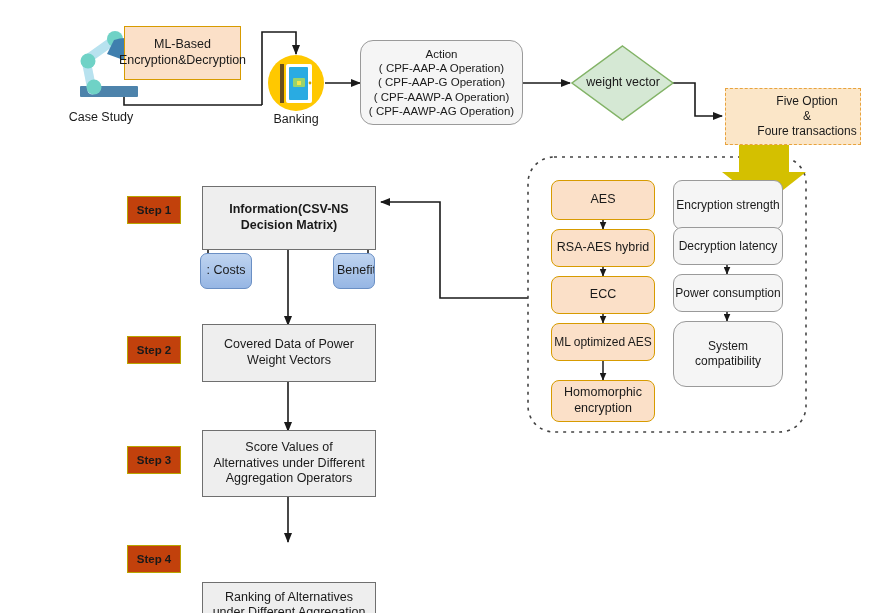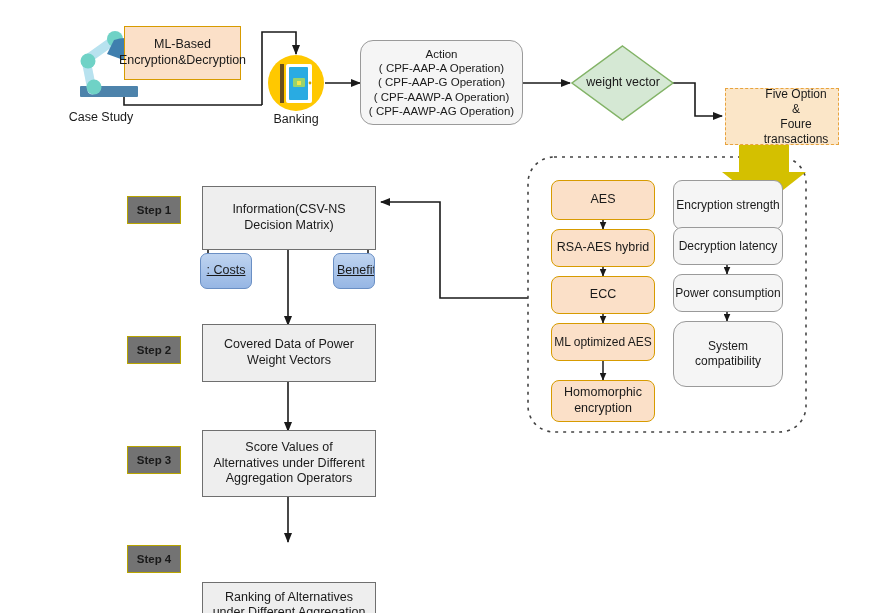--- a/index.html
+++ b/index.html
@@ -10,22 +10,22 @@
         justify-content:center;text-align:center;line-height:1.25;}
   .txt{display:block;}
 
   
   .peach{background:#fbe0c8;border:1.5px solid #d79b00;}
   .peach-r{border-radius:8px;}
   .gray{background:#eeeeee;border:1.5px solid #6f6f6f;}
   .gray-r{background:#f5f5f5;border:1.5px solid #9a9a9a;border-radius:9px;}
   .gray-rl{background:#f5f5f5;border:1.5px solid #9a9a9a;border-radius:13px;}
   .blue{background:#a9c4eb;border:1.5px solid #6a8fc4;border-radius:7px;
-        background-image:linear-gradient(#bfd4f0,#96b6e4);text-decoration:underline;}
-  .stepbadge{background:#737373;border:1px solid #b9a500;font-size:11.5px;font-weight:600;text-align:center;}
+        background-image:linear-gradient(#bfd4f0,#96b6e4);}
+  .stepbadge{background:#c2410c;border:1px solid #b9a500;font-size:11.5px;font-weight:600;text-align:center;}
   .dashedbox{background:#fbe6c8;border:1.5px dashed #e8a33d;}
 
   .lbl{position:absolute;font-size:12.5px;color:#1a1a1a;text-align:center;}
 
   svg.layer{position:absolute;left:0;top:0;width:890px;height:613px;overflow:visible;}
   svg.layer.under{z-index:0;}
   .node,.lbl,.icon{z-index:2;}
   .icon{position:absolute;}
 </style>
 </head>
@@ -118,32 +118,32 @@
       <span>( CPF-AAWP-A  Operation)</span><br>
       <span>( CPF-AAWP-AG Operation)</span>
     </span>
   </div>
 
   <svg class="icon" style="left:570px;top:44px;" width="105" height="78" viewBox="0 0 105 78">
     <polygon points="52.5,2 103,39 52.5,76 2,39" fill="#d5e8d4" stroke="#82b366" stroke-width="1.5"></polygon>
   </svg>
   <div class="lbl" style="left:578px;top:75px;width:90px;">weight vector</div>
 
-  <div class="node dashedbox" style="left:725px;top:88px;width:114px;height:57px;font-size:12px;padding-left:28px;">
+  <div class="node dashedbox" style="left:725px;top:88px;width:136px;height:57px;font-size:12px;padding-left:28px;">
     <span class="txt">
       <span>Five Option</span><br>
       <span>&amp;</span><br>
       <span>Foure  transactions</span>
     </span>
   </div>
 
   <div class="node stepbadge" style="left:127px;top:196px;width:54px;height:28px;">
     <span>Step 1</span>
   </div>
-  <div class="node gray" style="left:202px;top:186px;width:174px;height:64px;font-size:12.5px;padding:0 22px;">
+  <div class="node gray" style="left:202px;top:186px;width:174px;height:64px;font-size:12.5px;padding:0 22px;font-weight:bold;">
     <span class="txt">Information(CSV-NS Decision Matrix)</span>
   </div>
 
   <div class="node blue" style="left:200px;top:253px;width:52px;height:36px;font-size:12.5px;overflow:hidden;">
     <span class="txt" style="white-space:nowrap;">: Costs</span>
   </div>
   <div class="node blue" style="left:333px;top:253px;width:42px;height:36px;font-size:12.5px;overflow:hidden;justify-content:flex-start;padding-left:3px;">
     <span class="txt" style="white-space:nowrap;">Benefit</span>
   </div>
 

